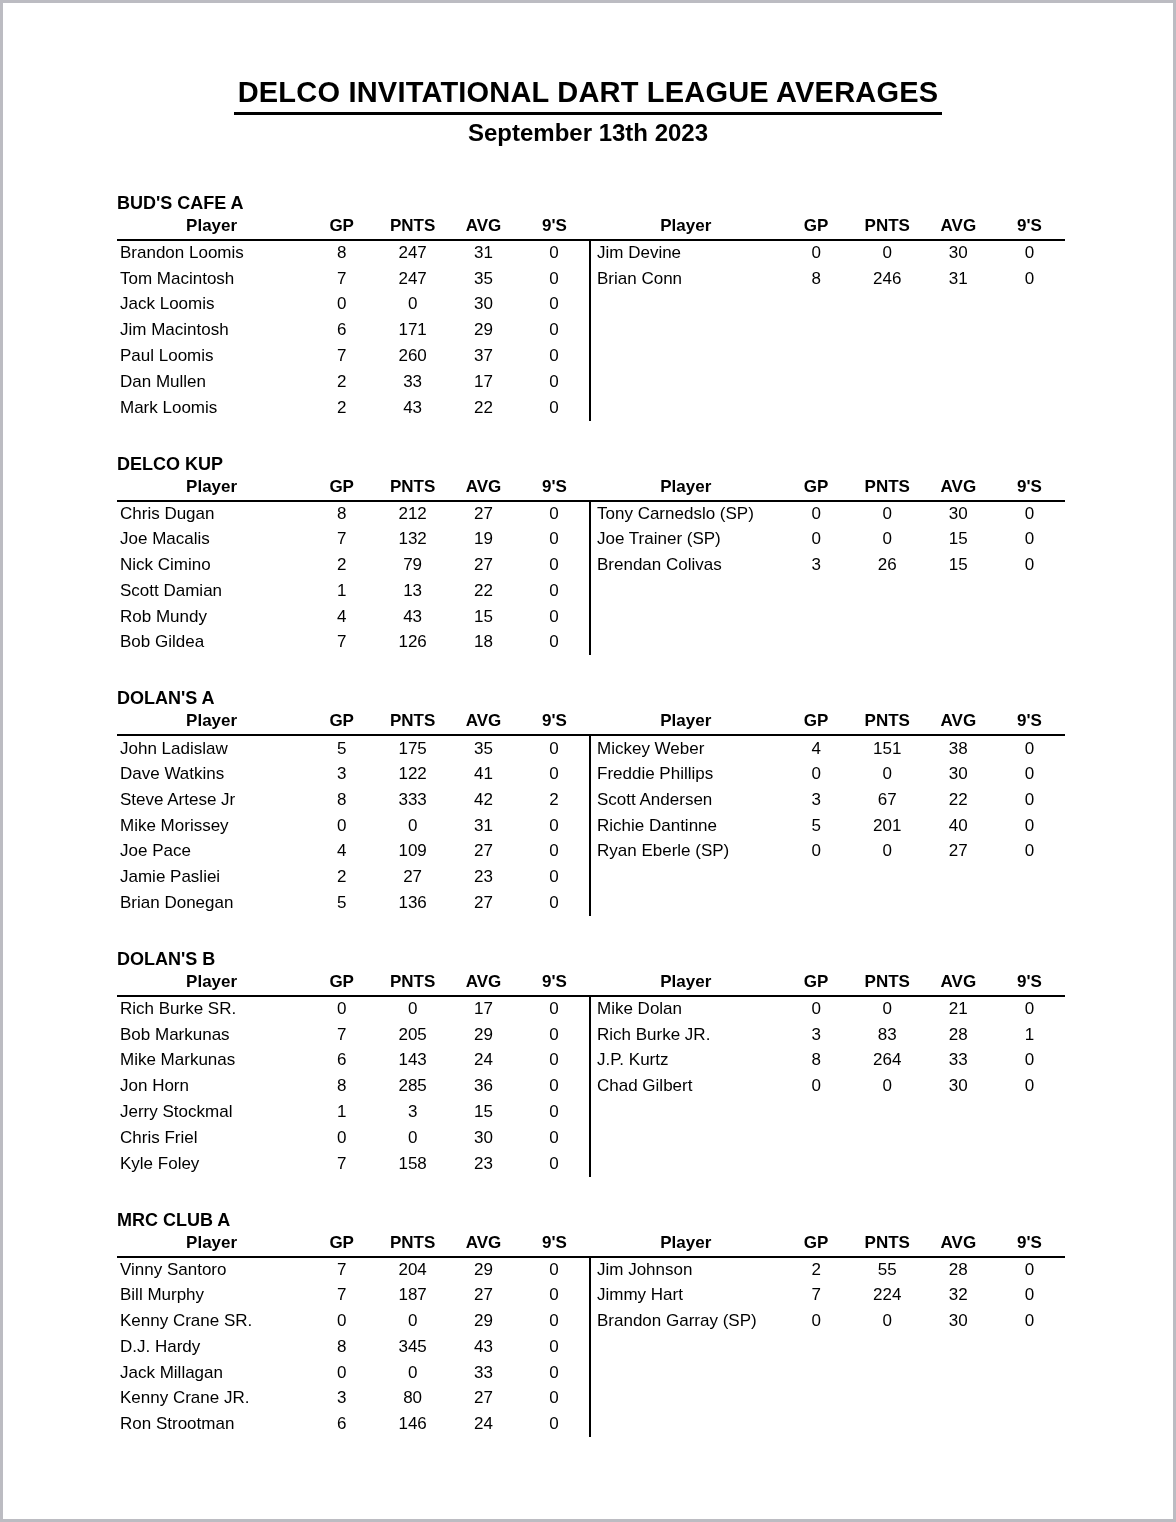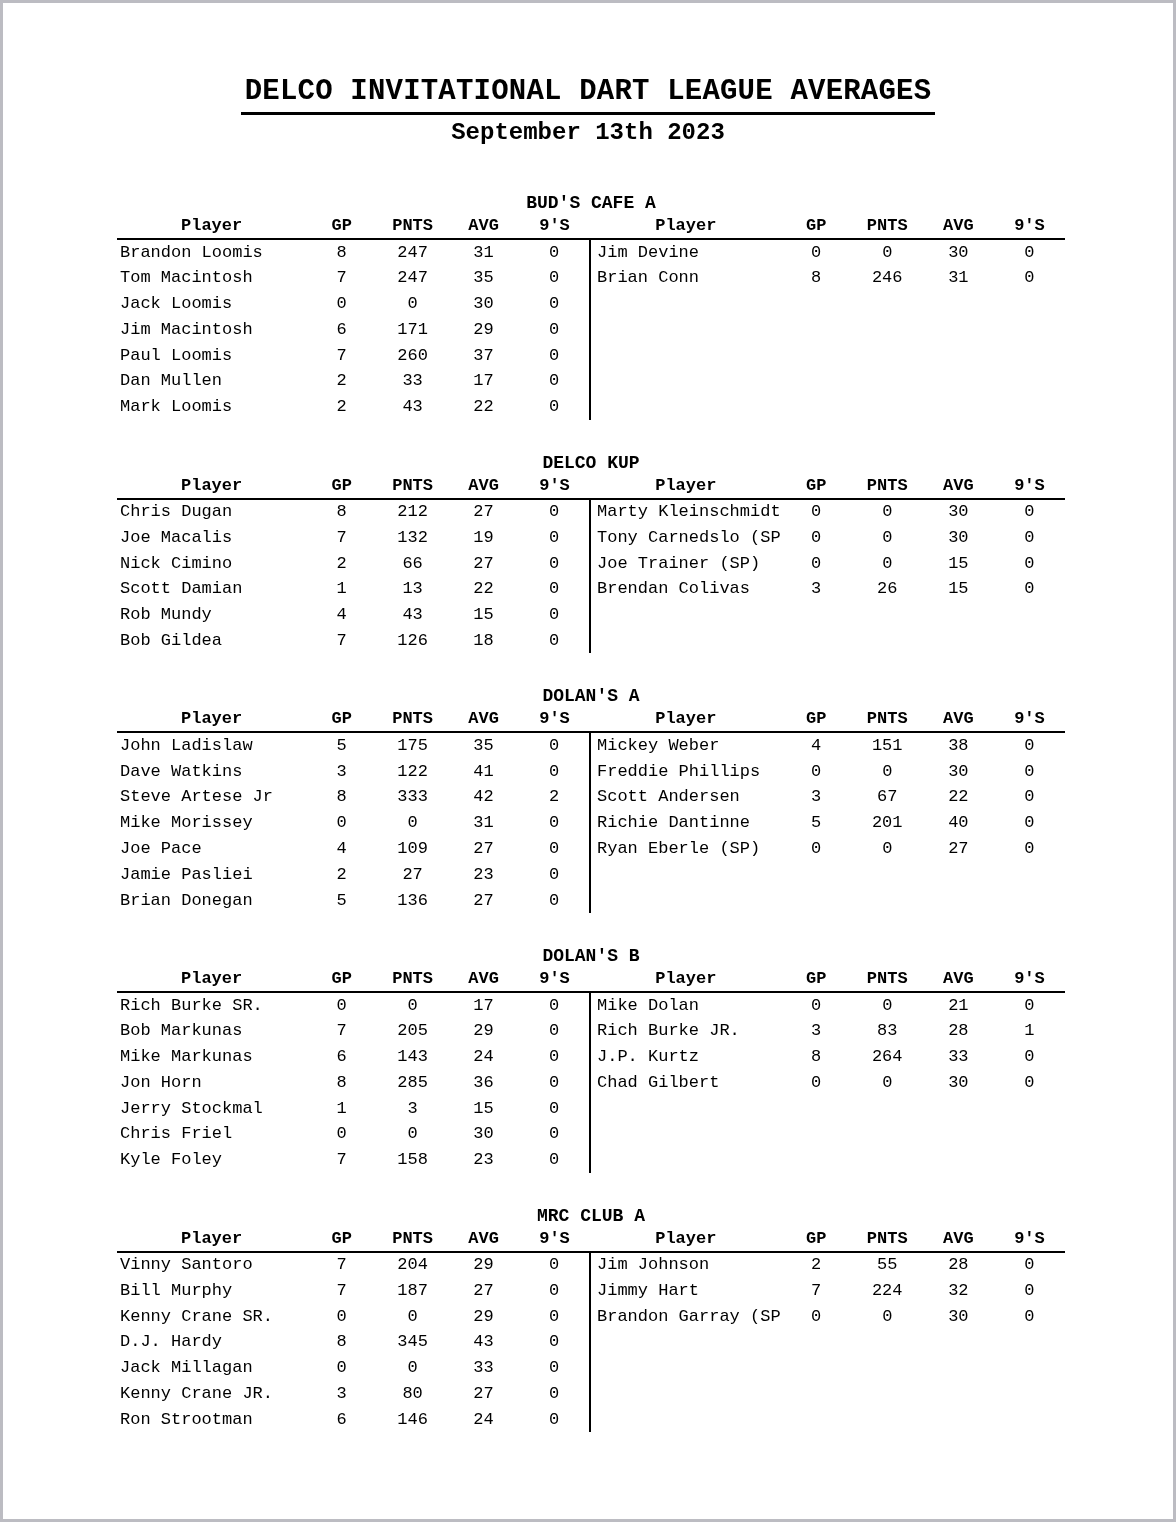--- a/index.html
+++ b/index.html
@@ -8,21 +8,20 @@
     font-family: "Liberation Sans", sans-serif;
     color: #000;
   }
   .page {
     width: 1176px;
     height: 1522px;
     background: #ffffff;
     border: 3px solid #bcbcc2;
     padding-top: 72px;
     overflow: hidden;
-    font-family: Liberation Mono, monospace;
   }
   .doc-header { text-align: center; }
   .doc-title {
     display: inline-block;
     font-size: 29px;
     line-height: 34px;
     font-weight: 700;
     letter-spacing: 0.2px;
     border-bottom: 3px solid #000;
     padding: 0 4px 3px 4px;
@@ -33,21 +32,20 @@
     font-weight: 700;
     margin-top: 7px;
   }
   .teams {
     margin-top: 47px;
     margin-left: 114px;
     width: 948px;
   }
   section.team { margin-bottom: 31px; }
   .team-name {
-    text-align: center;
     font-size: 18px;
     line-height: 24px;
     font-weight: 700;
     margin-bottom: 1px;
   }
   .halves { display: flex; align-items: flex-start; }
   table.half {
     border-collapse: collapse;
     table-layout: fixed;
     width: 474px;
@@ -225,21 +223,21 @@
               <tr>
                 <td class="player">Joe Macalis</td>
                 <td class="num">7</td>
                 <td class="num">132</td>
                 <td class="num">19</td>
                 <td class="num">0</td>
               </tr>
               <tr>
                 <td class="player">Nick Cimino</td>
                 <td class="num">2</td>
-                <td class="num">66</td>
+                <td class="num">79</td>
                 <td class="num">27</td>
                 <td class="num">0</td>
               </tr>
               <tr>
                 <td class="player">Scott Damian</td>
                 <td class="num">1</td>
                 <td class="num">13</td>
                 <td class="num">22</td>
                 <td class="num">0</td>
               </tr>
@@ -270,27 +268,20 @@
             <thead>
               <tr>
                 <th class="player">Player</th>
                 <th class="num">GP</th>
                 <th class="num">PNTS</th>
                 <th class="num">AVG</th>
                 <th class="num">9'S</th>
               </tr>
             </thead>
             <tbody>
-              <tr>
-                <td class="player">Marty Kleinschmidt</td>
-                <td class="num">0</td>
-                <td class="num">0</td>
-                <td class="num">30</td>
-                <td class="num">0</td>
-              </tr>
               <tr>
                 <td class="player">Tony Carnedslo (SP)</td>
                 <td class="num">0</td>
                 <td class="num">0</td>
                 <td class="num">30</td>
                 <td class="num">0</td>
               </tr>
               <tr>
                 <td class="player">Joe Trainer (SP)</td>
                 <td class="num">0</td>

